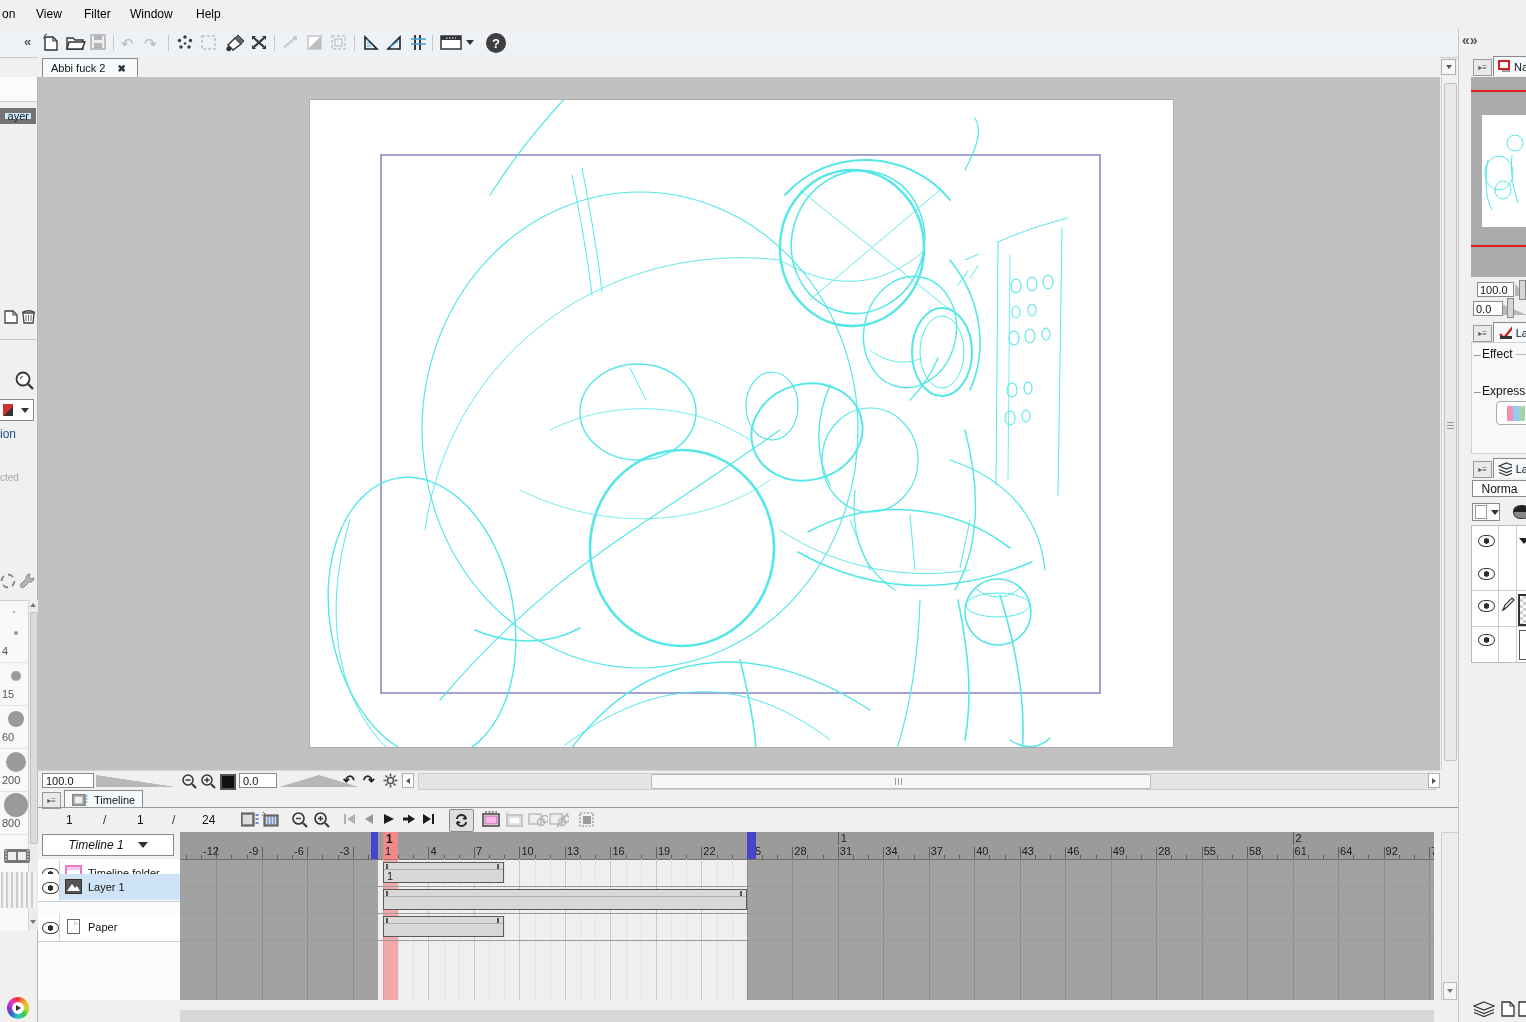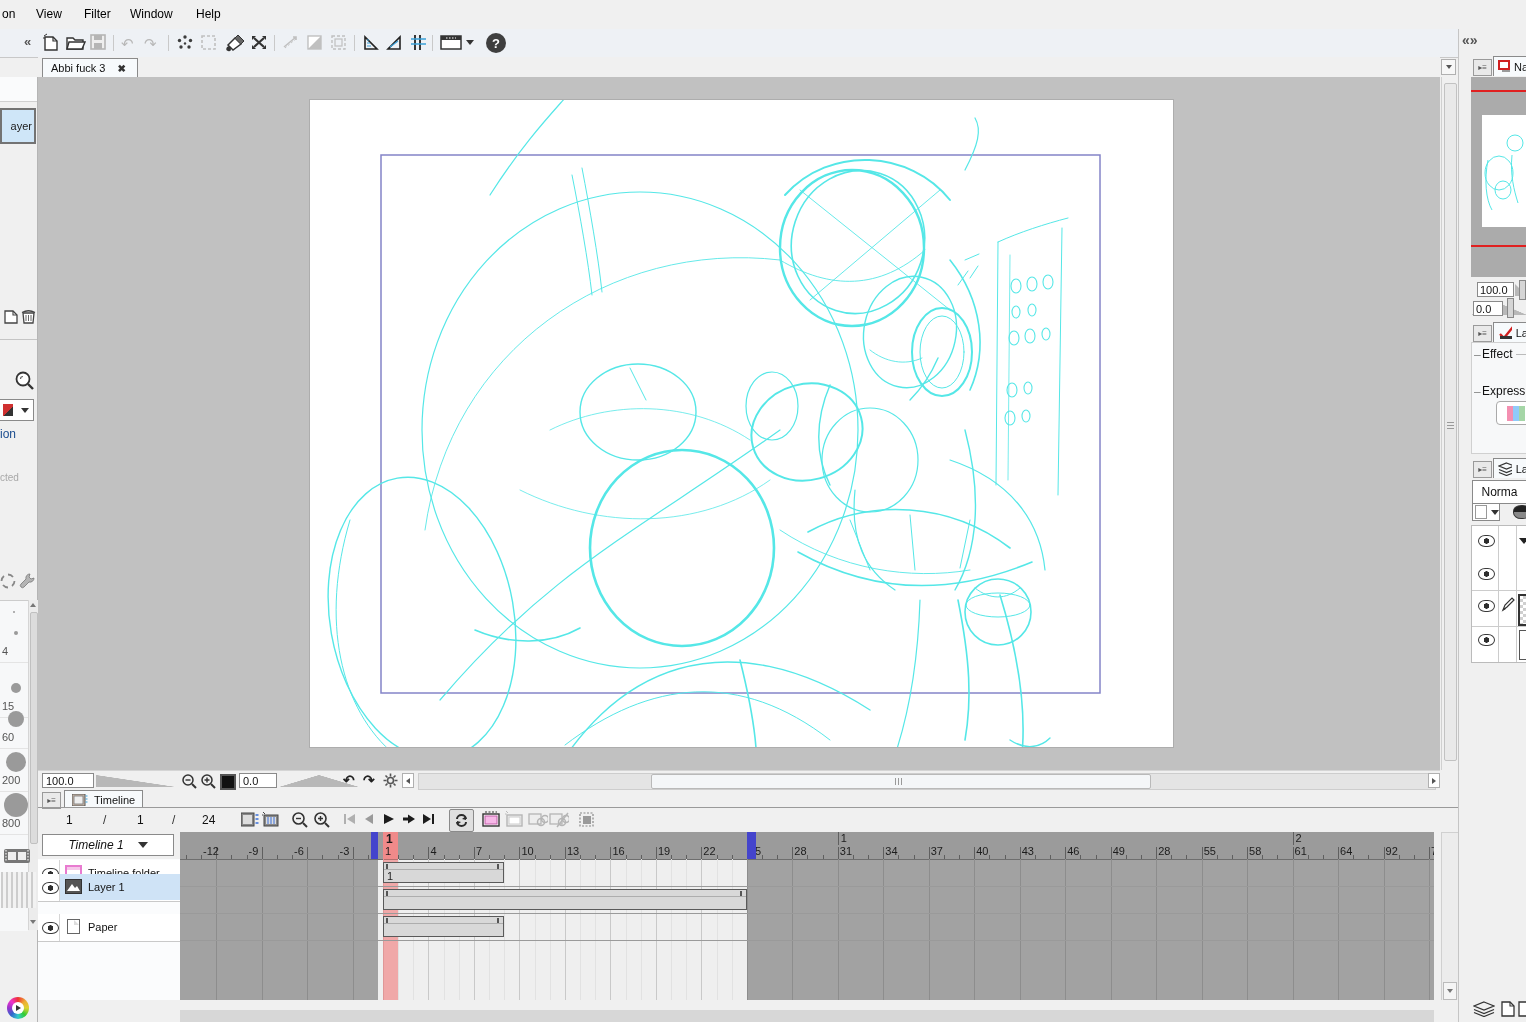--- a/index.html
+++ b/index.html
@@ -137,21 +137,21 @@
           <rect x="1" y="2" width="20" height="4" fill="#333"></rect>
           <path d="M6 4 l10 0" stroke="#fff" stroke-width="1" stroke-dasharray="1.5 1.5"></path>
         </svg>
     </span>
     <span class="abs" style="left:466px;top:11px;width:0;height:0;border-left:4px solid transparent;border-right:4px solid transparent;border-top:5px solid #333;"></span>
     <span class="abs tbtn" style="left:486px;top:4px;width:20px;height:20px;border-radius:50%;background:#3f3f3f;color:#fff;font-weight:bold;font-size:13px;">?</span>
   </div>
 
   <div class="abs" style="left:38px;top:57px;width:1402px;height:20px;background:#f0f0f0;border-bottom:1px solid #9a9a9a;">
     <div class="abs tab" style="left:4px;top:1px;width:96px;height:19px;font-size:11px;">
-      <span style="white-space:nowrap;">Abbi fuck 3</span>
+      <span style="white-space:nowrap;">Abbi fuck 2</span>
       <span style="font-weight:bold;color:#333;font-size:10px;margin-left:6px;">✖</span>
     </div>
   </div>
   <div class="abs combo" style="left:1441px;top:59px;width:15px;height:16px;border-color:#b0b0b0;background:#f7f7f7;justify-content:center;">
     <span style="width:0;height:0;border-left:3.5px solid transparent;border-right:3.5px solid transparent;border-top:4.5px solid #555;"></span>
   </div>
 
   <div class="abs" style="left:38px;top:77px;width:1402px;height:693px;background:#c1c1c1;overflow:hidden;">
 
     <div class="abs" style="left:272px;top:23px;width:863px;height:647px;background:#ffffff;box-shadow:0 0 0 1px #adadad;">
@@ -652,21 +652,21 @@
           <span style="width:0;height:0;border-left:3.5px solid transparent;border-right:3.5px solid transparent;border-top:4.5px solid #777;"></span>
         </div>
       </div>
     </div>
 
     <div class="abs" style="left:142px;top:220px;width:1254px;height:12px;background:#d7d7d7;"></div>
   </div>
 
   <div class="abs" style="left:0;top:77px;width:37px;height:945px;background:#f0f0f0;border-right:1px solid #b5b5b5;">
     <div class="abs" style="left:0;top:0;width:37px;height:24px;background:#fafbfc;border-bottom:1px solid #d0d0d0;"></div>
-    <div class="abs" style="left:0;top:31px;width:36px;height:36px;background:#cfe6f8;border:2px solid #737373;display:flex;align-items:center;justify-content:flex-end;padding-right:2px;box-sizing:border-box;">
+    <div class="abs" style="left:0;top:31px;width:36px;height:16px;background:#cfe6f8;border:5px solid #737373;display:flex;align-items:center;justify-content:flex-end;padding-right:2px;box-sizing:border-box;">
       <span style="font-size:11px;color:#222;">ayer</span>
     </div>
     <span class="abs tbtn" style="left:3px;top:232px;">
         <svg width="16" height="16">
           <path d="M2 2 L10 2 L14 6 L14 14 L2 14 Z" fill="#fff" stroke="#444" stroke-width="1.3"></path>
           <path d="M10 2 L10 6 L14 6" fill="none" stroke="#444" stroke-width="1.1"></path>
         </svg>
       </span>
     <span class="abs tbtn" style="left:20px;top:231px;">
         <svg width="17" height="17">
@@ -705,21 +705,21 @@
         </svg>
       </span>
 
     <div class="abs" style="left:0;top:523px;width:28px;height:330px;background:#f7f8f9;border-top:1px solid #ccc;">
       <div class="abs" style="left:13px;top:10px;width:2px;height:2px;border-radius:50%;background:#9a9a9a;"></div>
       <div id="brush-sizes">
           <div style="position: absolute; left: 0px; top: 18px; width: 28px; height: 43px; border-bottom: 1px solid rgb(228, 228, 228);">
             <span style="position: absolute; left: 14px; top: 12px; width: 4px; height: 4px; border-radius: 50%; background: rgb(154, 154, 154);"></span>
             <span style="position: absolute; left: 2px; top: 26px; font-size: 11px; color: rgb(85, 85, 85);">4</span>
           </div>
-          <div style="position: absolute; left: 0px; top: 73px; width: 28px; height: 43px; border-bottom: 1px solid rgb(228, 228, 228);">
+          <div style="position: absolute; left: 0px; top: 61px; width: 28px; height: 43px; border-bottom: 1px solid rgb(228, 228, 228);">
             <span style="position: absolute; left: 11px; top: 9px; width: 10px; height: 10px; border-radius: 50%; background: rgb(154, 154, 154);"></span>
             <span style="position: absolute; left: 2px; top: 26px; font-size: 11px; color: rgb(85, 85, 85);">15</span>
           </div>
           <div style="position: absolute; left: 0px; top: 104px; width: 28px; height: 43px; border-bottom: 1px solid rgb(228, 228, 228);">
             <span style="position: absolute; left: 8px; top: 6px; width: 16px; height: 16px; border-radius: 50%; background: rgb(154, 154, 154);"></span>
             <span style="position: absolute; left: 2px; top: 26px; font-size: 11px; color: rgb(85, 85, 85);">60</span>
           </div>
           <div style="position: absolute; left: 0px; top: 147px; width: 28px; height: 43px; border-bottom: 1px solid rgb(228, 228, 228);">
             <span style="position: absolute; left: 6px; top: 4px; width: 20px; height: 20px; border-radius: 50%; background: rgb(154, 154, 154);"></span>
             <span style="position: absolute; left: 2px; top: 26px; font-size: 11px; color: rgb(85, 85, 85);">200</span>
@@ -813,21 +813,21 @@
     <div class="abs tab" style="left:34px;top:429px;width:40px;height:20px;padding:0 4px;gap:4px;">
       <svg width="17" height="14">
           <g fill="none" stroke="#333" stroke-width="1.2">
             <path d="M8.5 1 L16 4 L8.5 7 L1 4 Z"></path>
             <path d="M1 7.5 L8.5 10.5 L16 7.5"></path>
             <path d="M1 10.5 L8.5 13.5 L16 10.5"></path>
           </g>
         </svg>
       <span style="font-size:11px;">La</span>
     </div>
-    <div class="abs combo" style="left:13px;top:451px;width:55px;height:24px;justify-content:center;text-align:center;">
+    <div class="abs combo" style="left:13px;top:451px;width:55px;height:17px;justify-content:center;text-align:center;">
       <span style="font-size:12px;">Norma</span>
     </div>
     <div class="abs combo" style="left:13px;top:474px;width:28px;height:18px;padding-left:2px;gap:4px;">
       <span style="width:12px;height:12px;background:#fff;border:1px solid #999;"></span>
       <span style="width:0;height:0;border-left:4px solid transparent;border-right:4px solid transparent;border-top:5px solid #333;"></span>
     </div>
     <span class="abs" style="left:54px;top:476px;width:16px;height:12px;border-radius:45%;background:linear-gradient(#222 50%,#888 50%);border:1px solid #333;"></span>
 
     <div class="abs" style="left:12px;top:496px;width:56px;height:136px;background:#fff;border:1px solid #bbb;">
       <div class="abs vline" style="left:26px;top:0;height:136px;background:#ccc;"></div>

